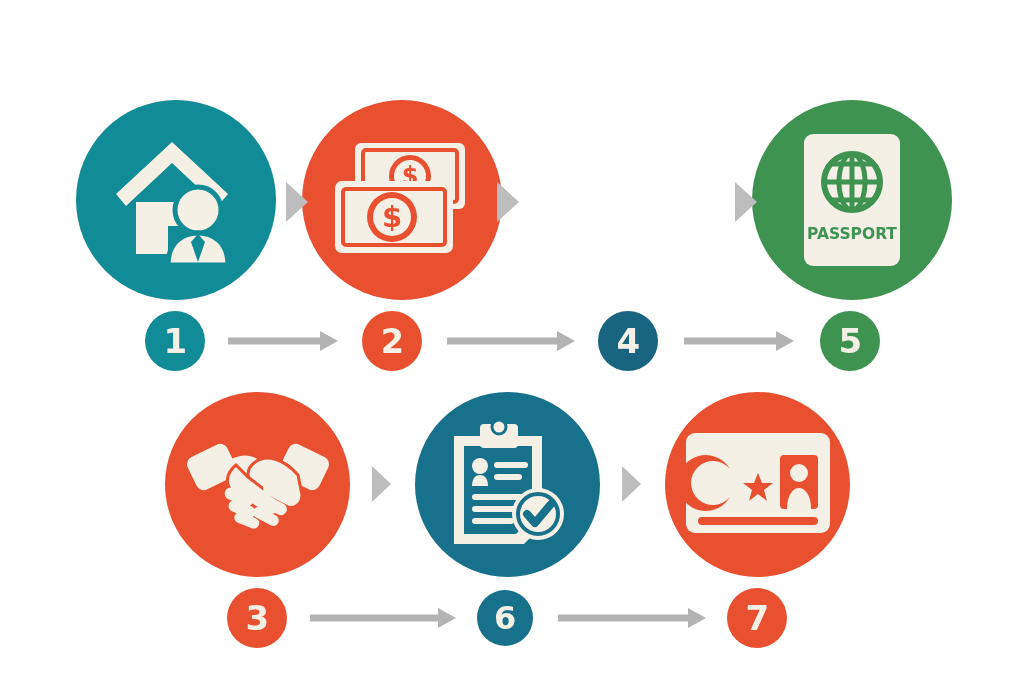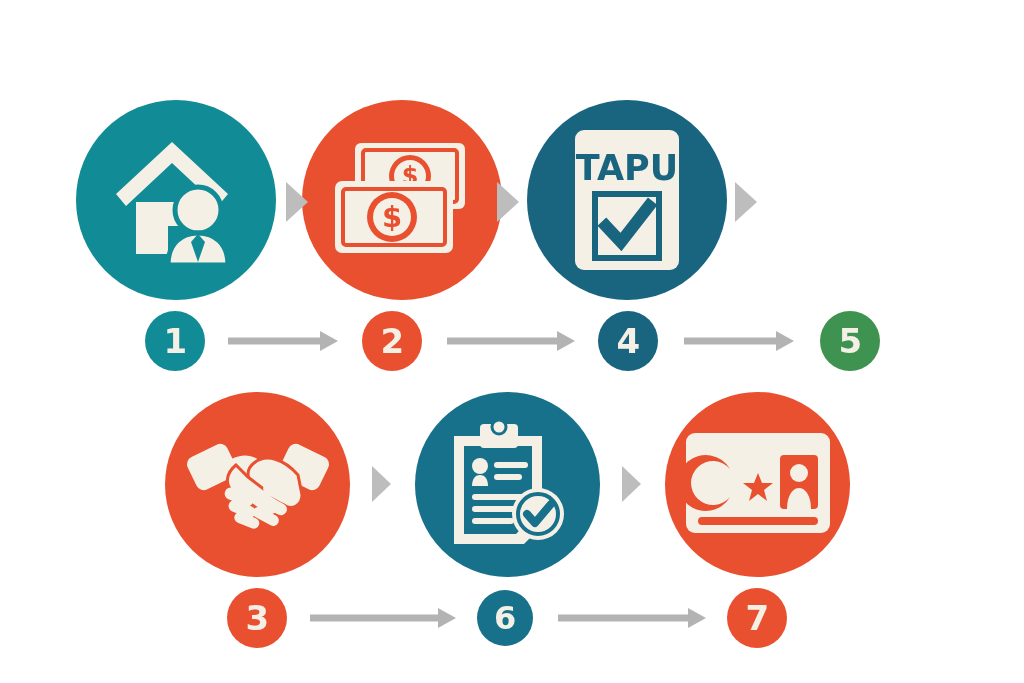--- a/index.html
+++ b/index.html
@@ -83,29 +83,34 @@
       <text x="83" y="49" text-anchor="middle" font-family="&quot;DejaVu Sans&quot;, sans-serif" font-size="24" font-weight="bold" fill="#e8502f">$</text>
 
       <rect x="8" y="46" width="118" height="72" rx="7" fill="#f5f0e6"></rect>
       <rect x="16" y="54" width="102" height="56" rx="3" fill="none" stroke="#e8502f" stroke-width="4"></rect>
       <circle cx="65" cy="82" r="25" fill="#e8502f"></circle>
       <circle cx="65" cy="82" r="19" fill="#f5f0e6"></circle>
       <text x="65" y="92" text-anchor="middle" font-family="&quot;DejaVu Sans&quot;, sans-serif" font-size="29" font-weight="bold" fill="#e8502f">$</text>
     </svg>
   </div>
 
-  <div class="step-circle" style="left:527px; top:100px; width:200px; height:200px; background:#19657f;">
-    <svg width="112" height="148" viewBox="0 0 112 148">
-      <rect x="4" y="4" width="104" height="140" rx="9" fill="#f5f0e6"></rect>
-      <text x="56" y="54" text-anchor="middle" font-family="&quot;DejaVu Sans&quot;, sans-serif" font-size="35" font-weight="bold" fill="#19657f">TAPU</text>
-      <rect x="24" y="68" width="64" height="64" fill="none" stroke="#19657f" stroke-width="6"></rect>
-      <path d="M35 100 L50 116 L78 80" fill="none" stroke="#19657f" stroke-width="12" stroke-linecap="square"></path>
-    </svg>
-  </div>
-
+
+  <div class="step-circle" style="left:752px; top:100px; width:200px; height:200px; background:#3f9350;">
+    <svg width="104" height="140" viewBox="0 0 104 140">
+      <rect x="4" y="4" width="96" height="132" rx="9" fill="#f5f0e6"></rect>
+
+      <circle cx="52" cy="52" r="28" fill="none" stroke="#3f9350" stroke-width="6"></circle>
+      <ellipse cx="52" cy="52" rx="13" ry="28" fill="none" stroke="#3f9350" stroke-width="5"></ellipse>
+      <line x1="24" y1="52" x2="80" y2="52" stroke="#3f9350" stroke-width="5"></line>
+      <line x1="30" y1="34" x2="74" y2="34" stroke="#3f9350" stroke-width="5"></line>
+      <line x1="30" y1="70" x2="74" y2="70" stroke="#3f9350" stroke-width="5"></line>
+      <line x1="52" y1="24" x2="52" y2="80" stroke="#3f9350" stroke-width="5"></line>
+      <text x="52" y="109" text-anchor="middle" font-family="&quot;DejaVu Sans&quot;, sans-serif" font-size="15.5" font-weight="bold" fill="#3f9350">PASSPORT</text>
+    </svg>
+  </div>
 
   <div class="chevron" style="left:284px; top:180px;">
     <svg width="28" height="44" viewBox="0 0 28 44">
         <path d="M2 2 L24 22 L2 42 Z" fill="#bdbdbd"></path>
       </svg>
   </div>
   <div class="chevron" style="left:495px; top:180px;">
     <svg width="28" height="44" viewBox="0 0 28 44">
         <path d="M2 2 L24 22 L2 42 Z" fill="#bdbdbd"></path>
       </svg>

